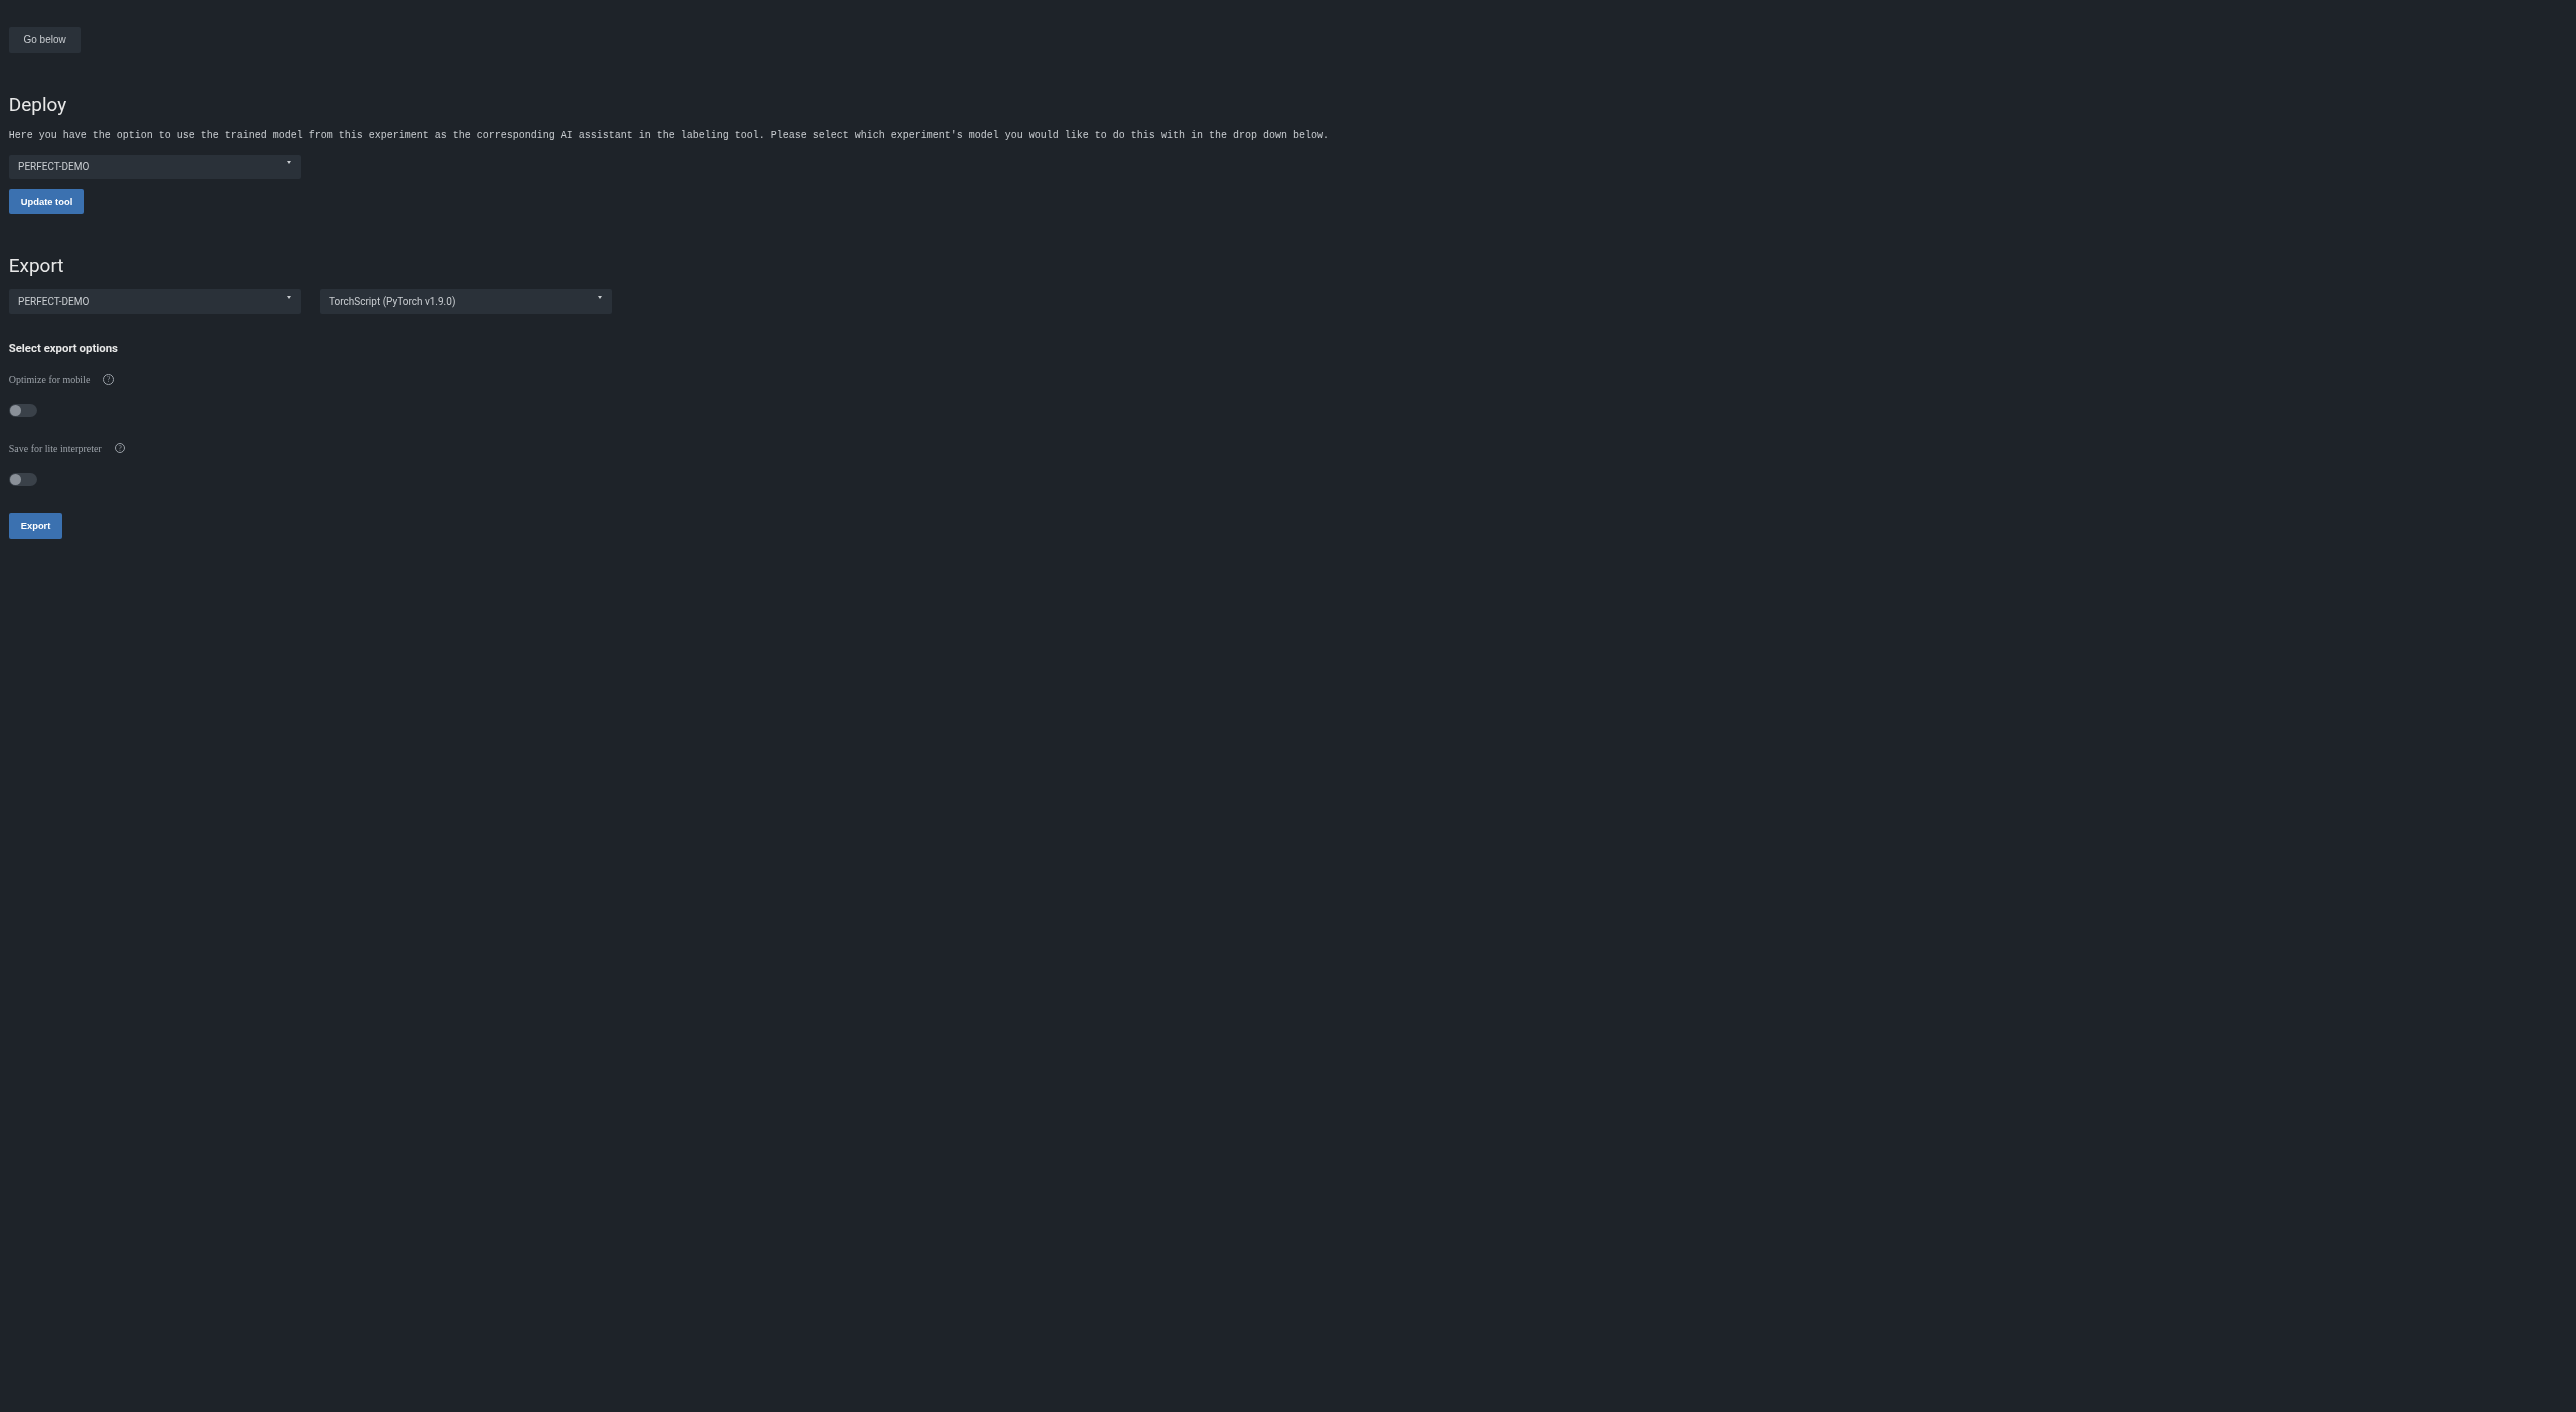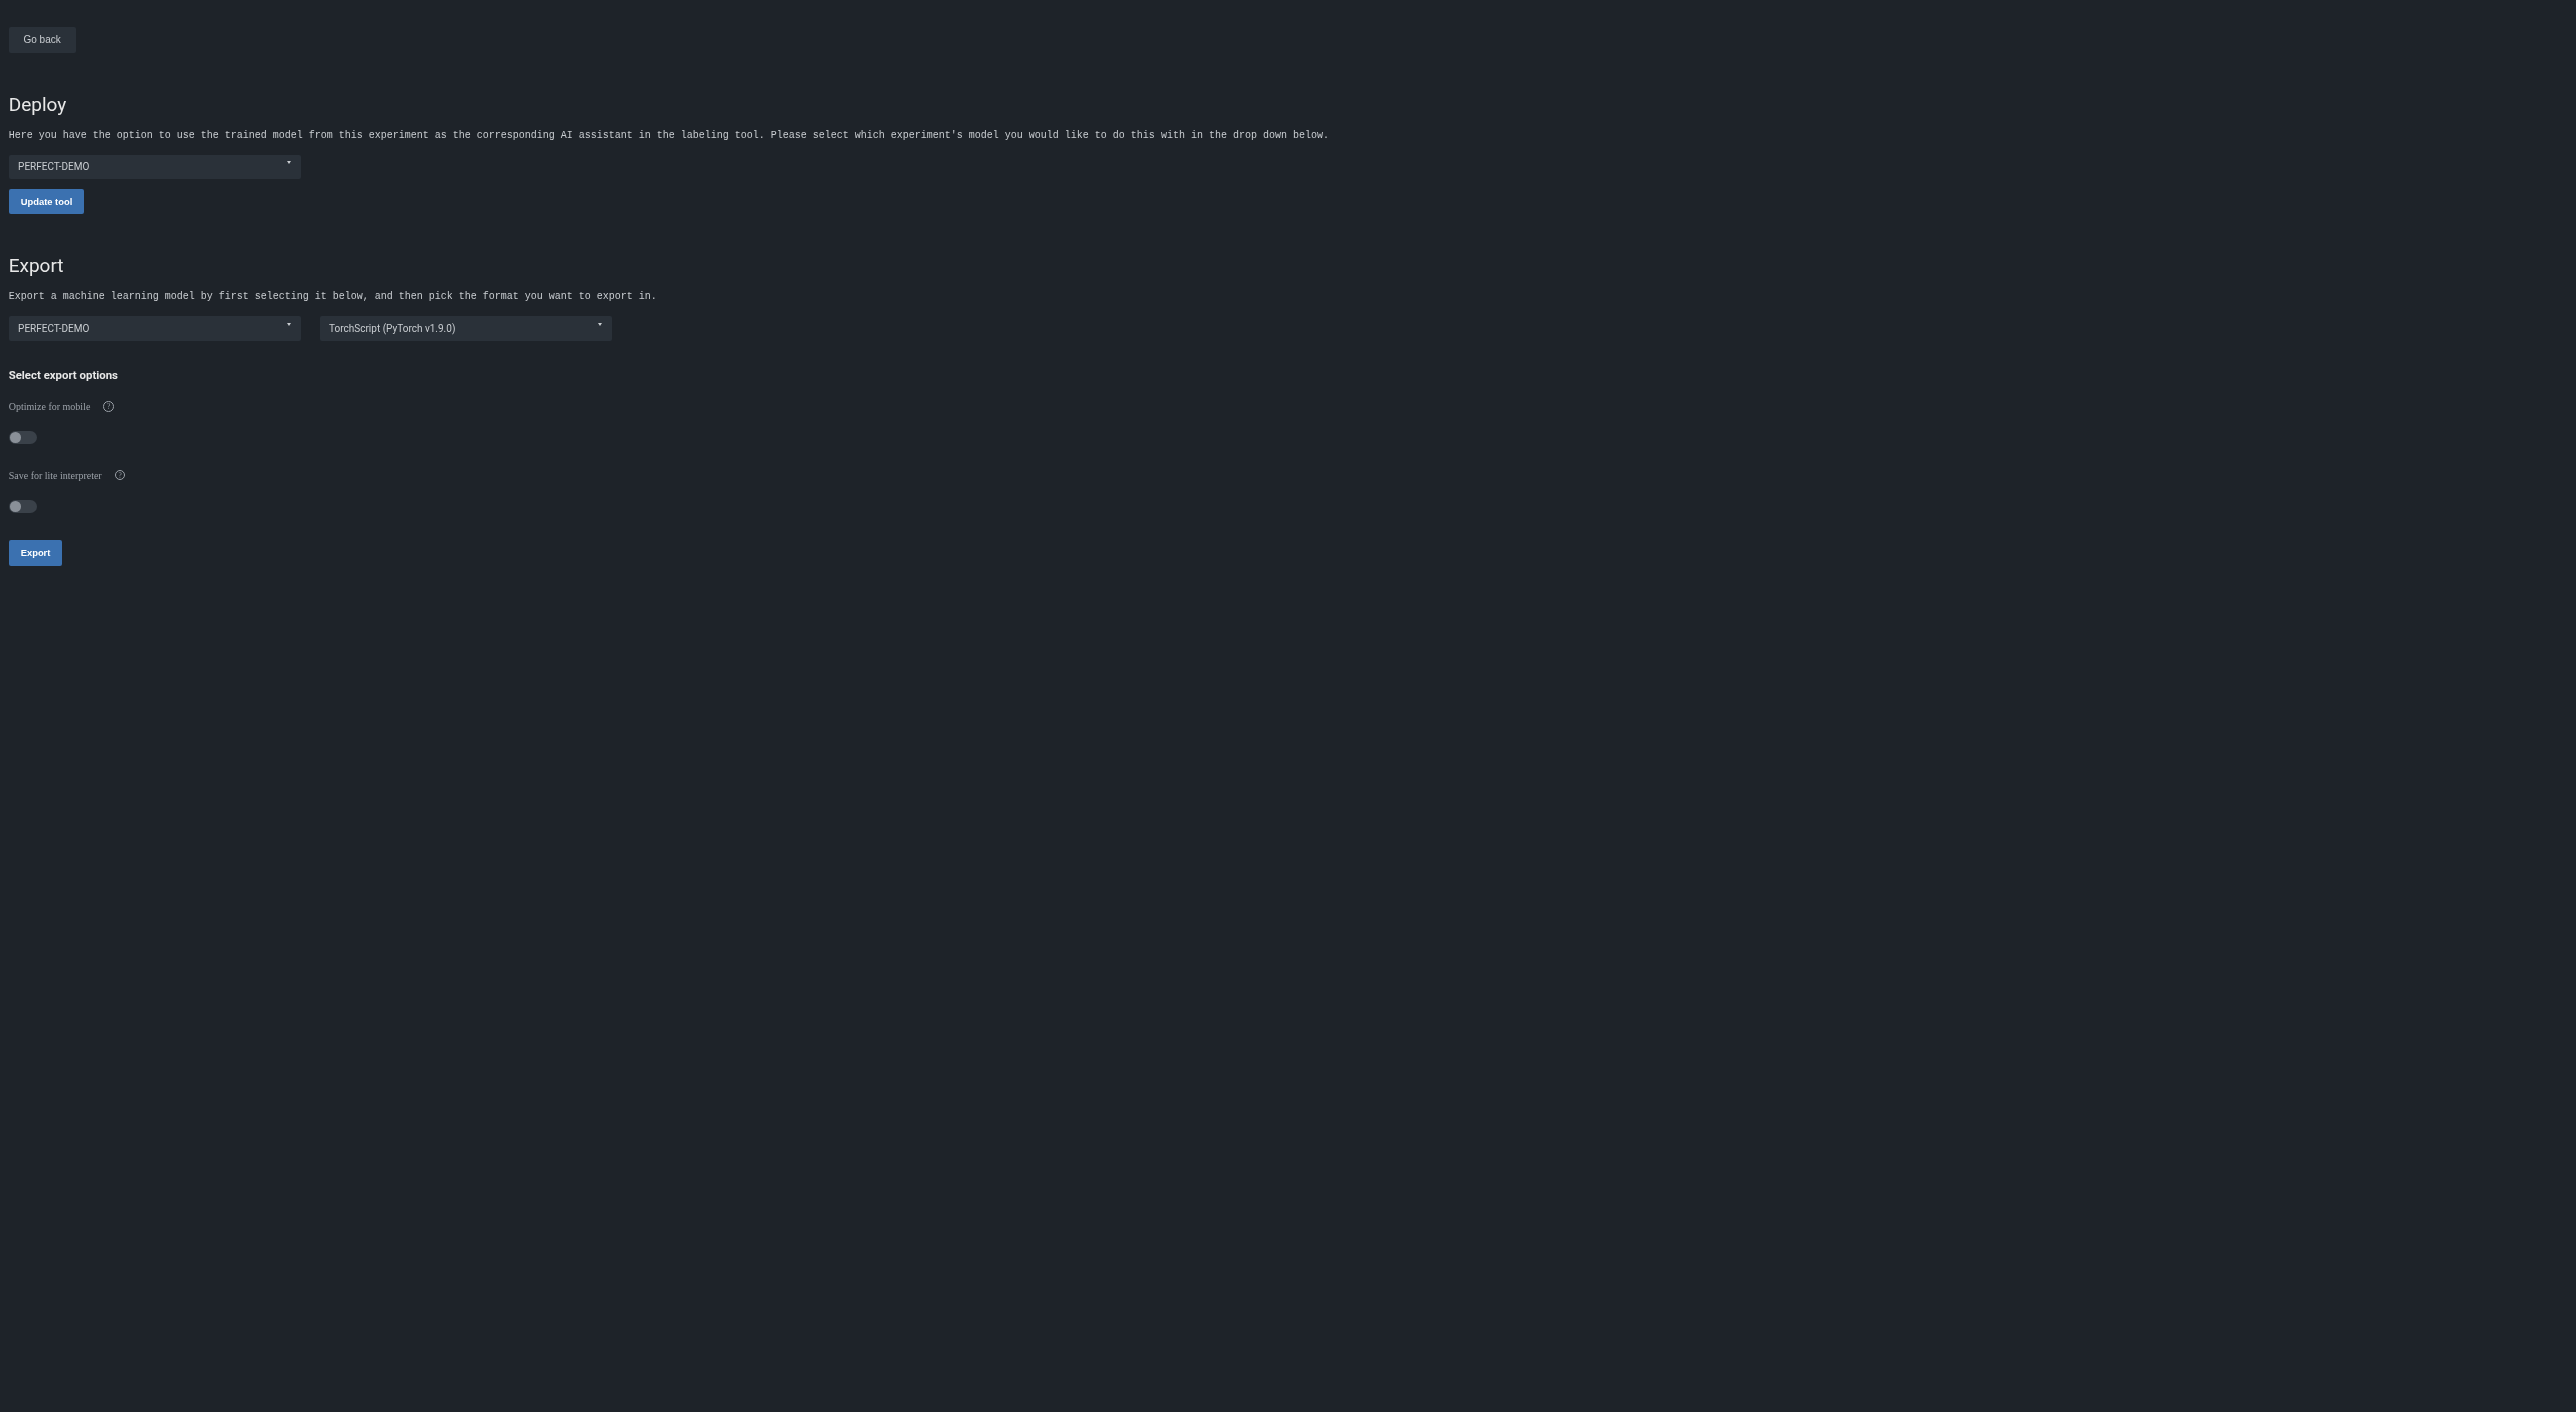--- a/index.html
+++ b/index.html
@@ -129,35 +129,34 @@
     }
     .export-btn-wrapper {
       margin-top: 27px;
     }
   </style>
 </head>
 <body>
 
 
 
-<button class="go-back-btn">Go back</button>
+<button class="go-back-btn">Go below</button>
 
 <div class="section">
   <h1 class="section-title">Deploy</h1>
   <p class="section-description">Here you have the option to use the trained model from this experiment as the corresponding AI assistant in the labeling tool. Please select which experiment's model you would like to do this with in the drop down below.</p>
   <div class="dropdown dropdown-single">
     <span>PERFECT-DEMO</span>
     <span class="caret"></span>
   </div>
   <button class="primary-btn">Update tool</button>
 </div>
 
 <div class="section">
   <h1 class="section-title">Export</h1>
-  <p class="section-description">Export a machine learning model by first selecting it below, and then pick the format you want to export in.</p>
   <div class="dropdown-row">
     <div class="dropdown">
       <span>PERFECT-DEMO</span>
       <span class="caret"></span>
     </div>
     <div class="dropdown">
       <span>TorchScript (PyTorch v1.9.0)</span>
       <span class="caret"></span>
     </div>
   </div>

